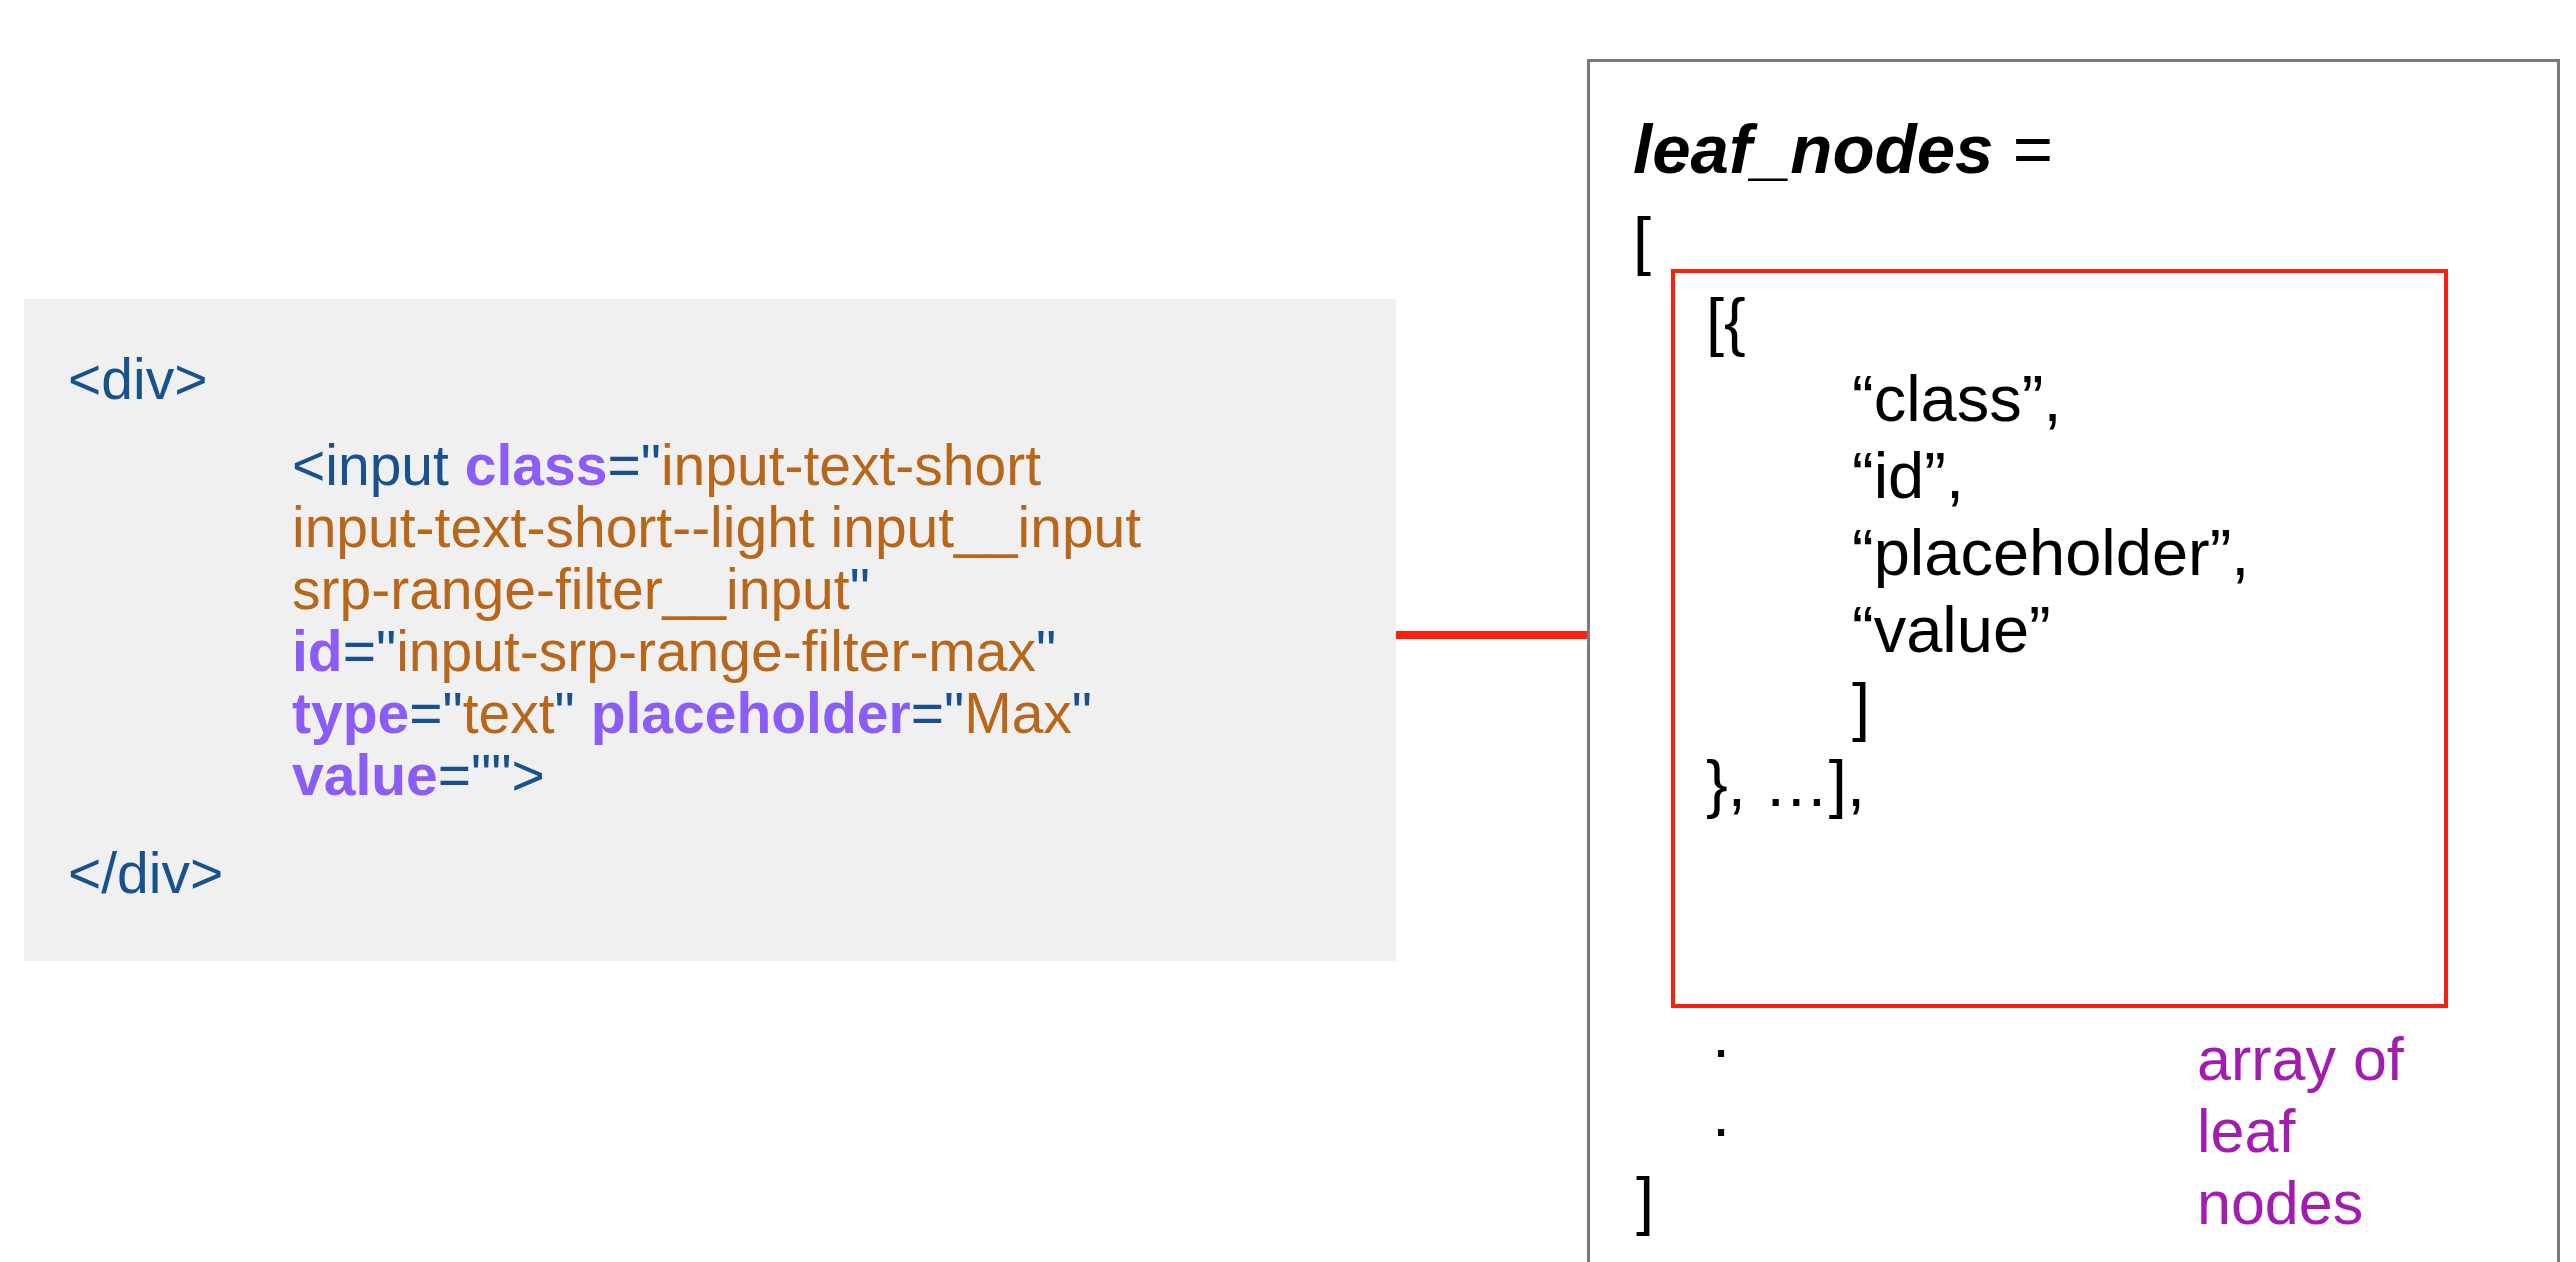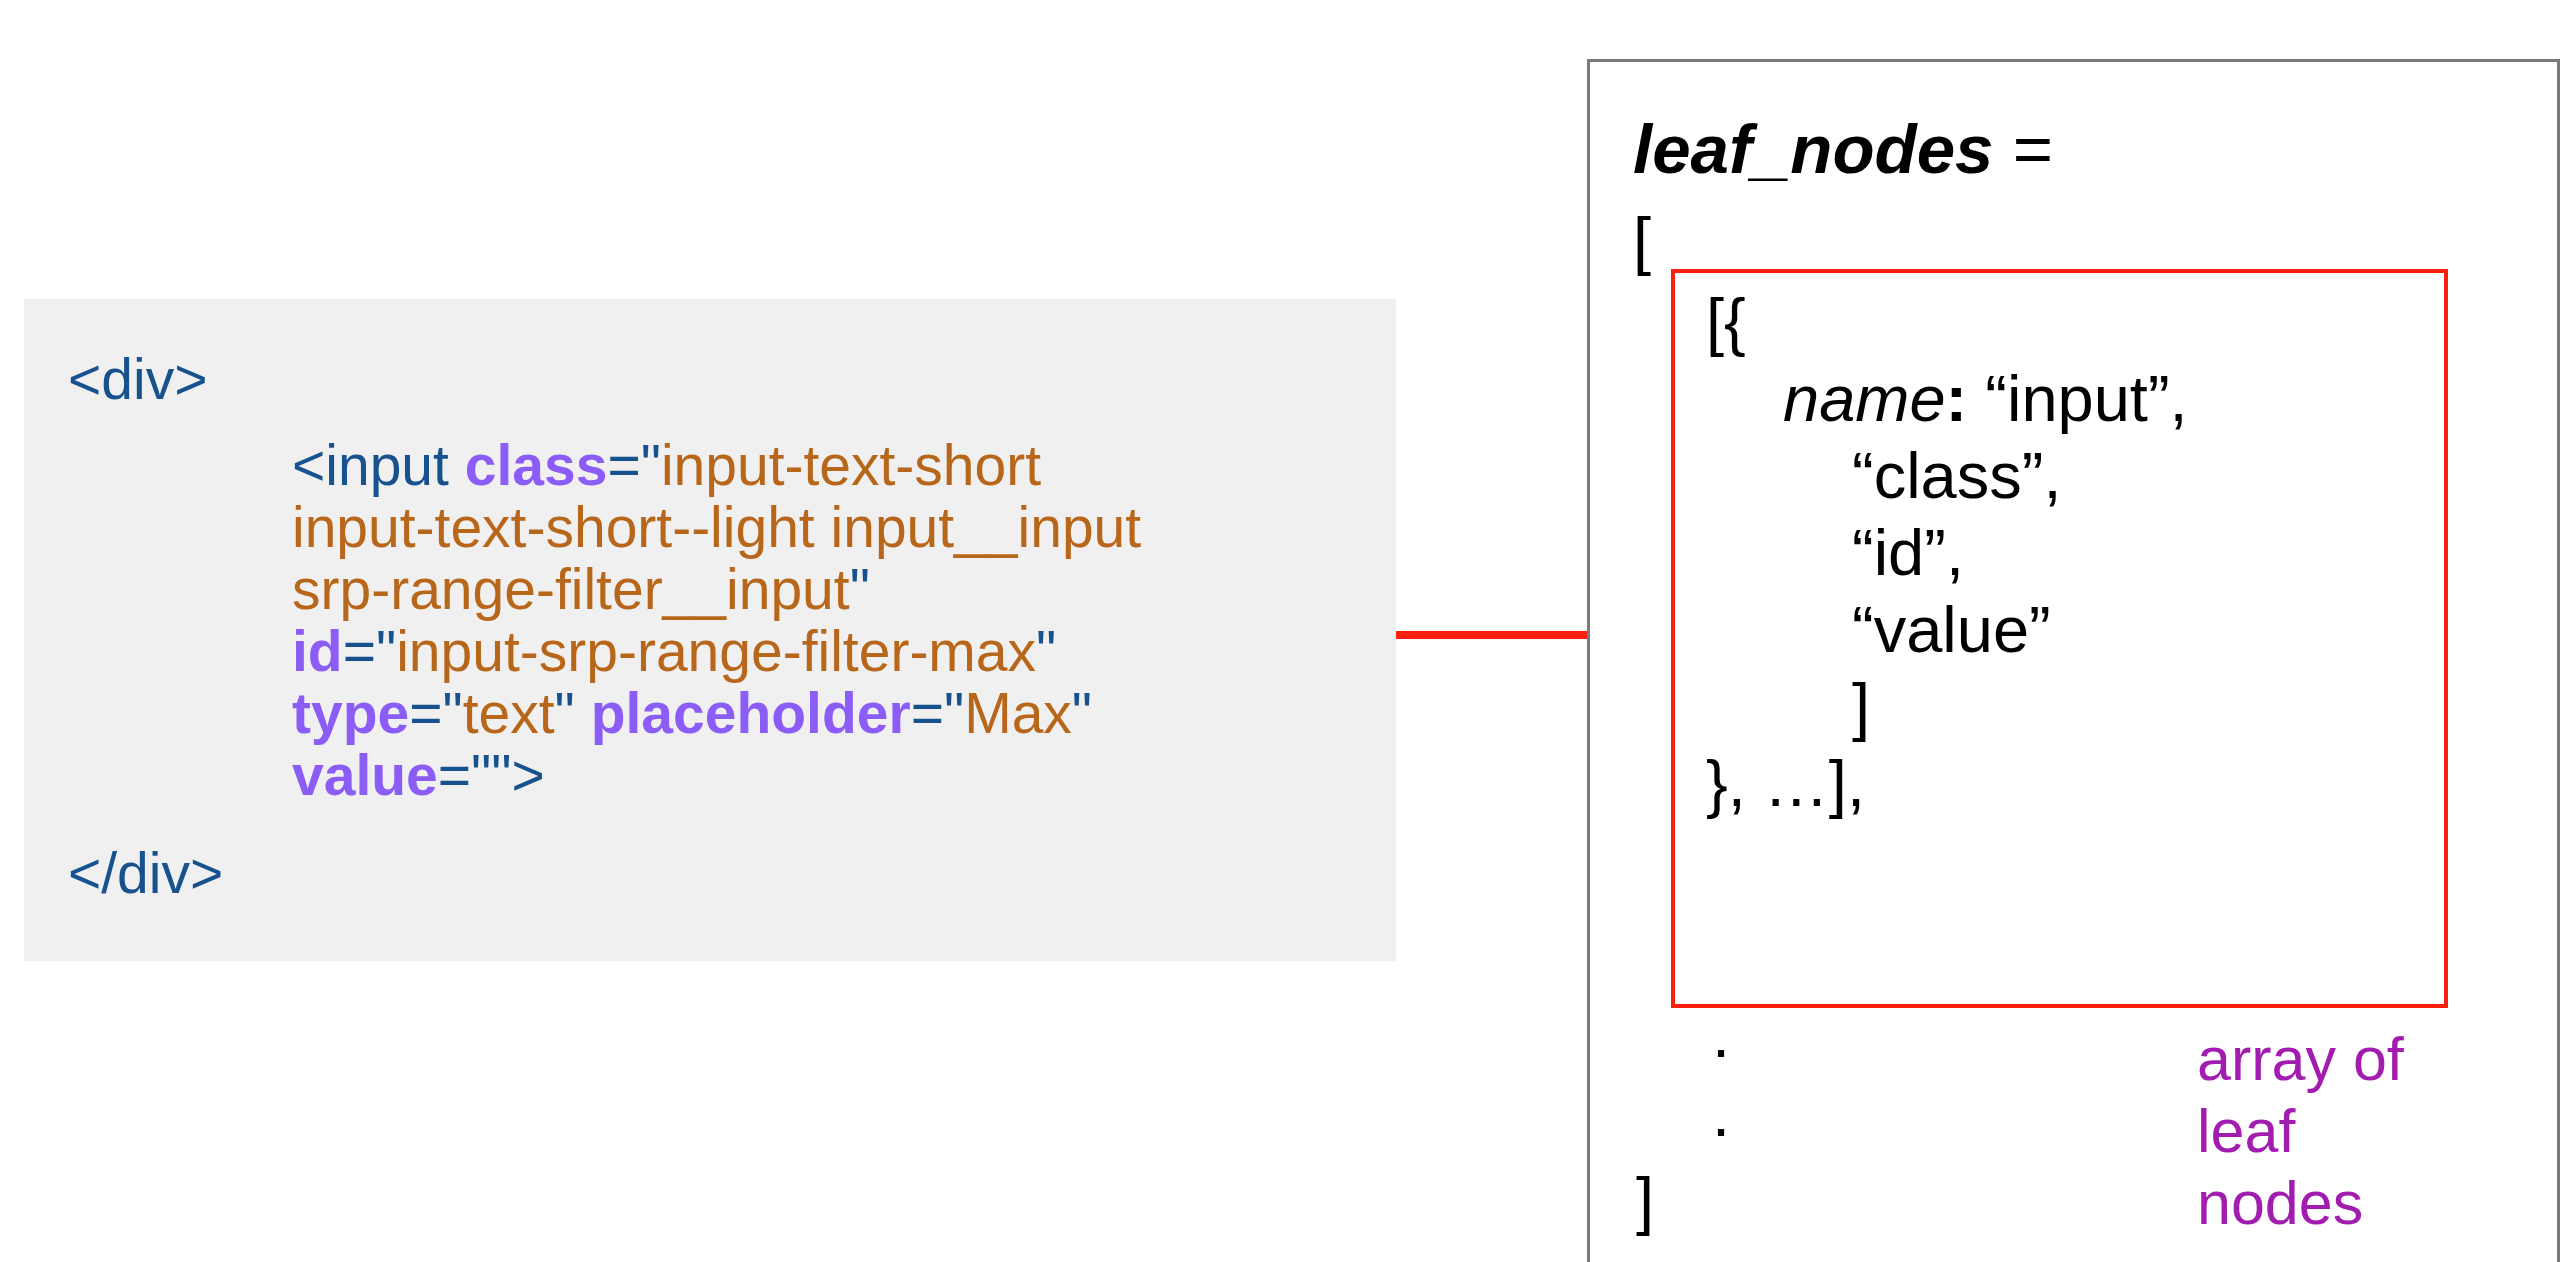--- a/index.html
+++ b/index.html
@@ -120,23 +120,23 @@
   <div class="abs result-panel"></div>
 
   <div class="abs panel-title"><span class="var">leaf_nodes</span><span> =</span></div>
 
   <div class="abs bracket open-bracket">[</div>
 
   <div class="abs red-box"></div>
 
   <div class="abs leaf-lines">
       <div class="code-line ind-0"><span class="tok-plain">[{</span></div>
-      <div class="code-line ind-1"><span class="tok-key">name</span><span class="tok-colon">:</span><span class="tok-plain"> “input”,</span></div>
       <div class="code-line ind-2"><span class="tok-plain">“class”,</span></div>
       <div class="code-line ind-2"><span class="tok-plain">“id”,</span></div>
+      <div class="code-line ind-2"><span class="tok-plain">“placeholder”,</span></div>
       <div class="code-line ind-2"><span class="tok-plain">“value”</span></div>
       <div class="code-line ind-2"><span class="tok-plain">]</span></div>
       <div class="code-line ind-0"><span class="tok-plain">}, …],</span></div>
     </div>
 
   <div class="abs dot dot-1">.</div>
   <div class="abs dot dot-2">.</div>
 
   <div class="abs bracket close-bracket">]</div>
 

